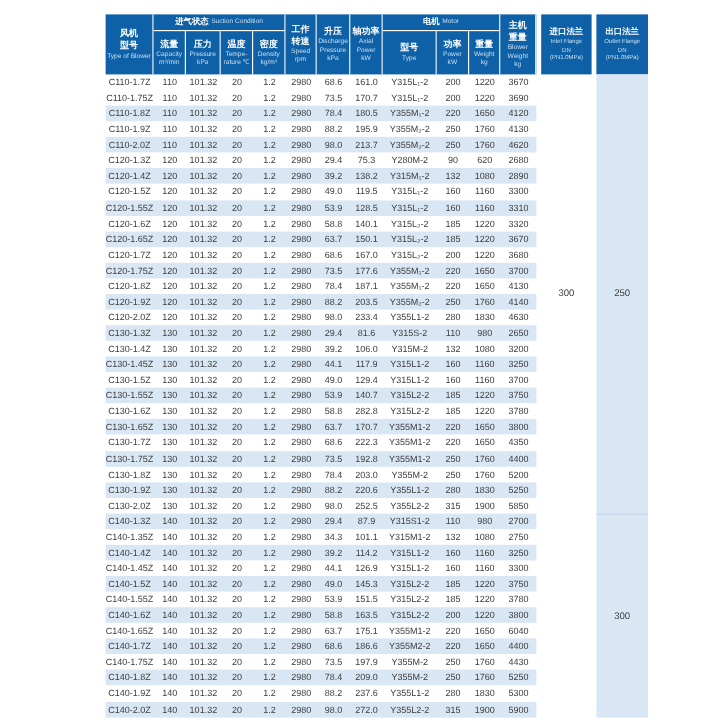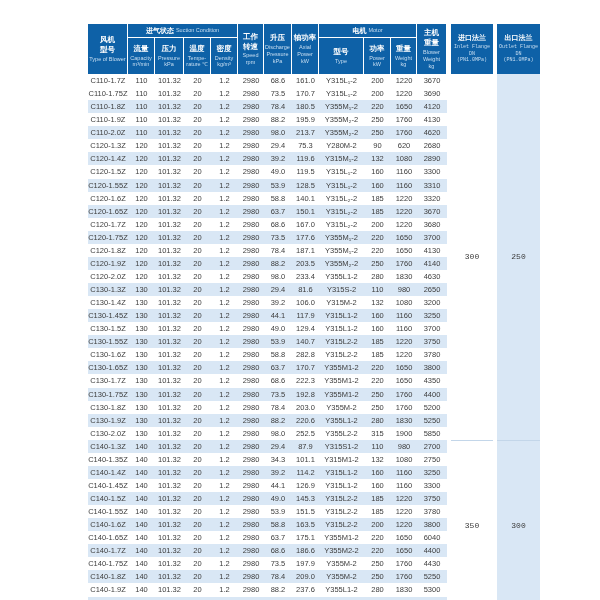--- a/index.html
+++ b/index.html
@@ -1,20 +1,20 @@
 <!DOCTYPE html>
 <html><head>
 <meta charset="utf-8">
 <style>
   html,body{margin:0;padding:0;}
   body{
     width:600px;height:600px;background:#ffffff;overflow:hidden;
     font-family:"Liberation Sans",sans-serif;position:relative;
   }
-  .wrap{position:absolute;left:88px;top:24px;width:452px;height:482px;}
+  .wrap{position:absolute;left:88px;top:12px;width:452px;height:482px;}
 
   
   .main-header{
     display:grid;width:359px;height:50px;
     grid-template-columns:40px 27px 29px 27px 27px 26px 28px 27px 45px 27px 26px 30px;
     grid-template-rows:14px 36px;
   }
   .hc{
     background:#0e61a7;border-right:1px solid #fff;box-sizing:border-box;
     display:flex;flex-direction:column;align-items:center;justify-content:center;
@@ -34,21 +34,21 @@
     grid-template-columns:40px 27px 29px 27px 27px 26px 28px 27px 45px 27px 26px 30px;
     text-align:center;
   }
   .row.stripe{background:#d9e7f5;}
   .cell{
     display:flex;align-items:center;justify-content:center;
     font-size:7.5px;color:#3c3c3c;white-space:nowrap;overflow:hidden;
   }
 
   
-  .flange-col{position:absolute;top:0;font-family:Liberation Mono, monospace;}
+  .flange-col{position:absolute;top:0;}
   .flange-col.inlet{left:363px;width:42px;}
   .flange-col.outlet{left:409px;width:43px;}
   .flange-head{
     height:50px;background:#0e61a7;box-sizing:border-box;
     display:flex;flex-direction:column;align-items:center;justify-content:center;
     text-align:center;
   }
   .fh-zh{font-size:7px;font-weight:bold;color:#fff;line-height:1.3;}
   .fh-en{font-size:5px;color:#c9dff2;line-height:1.35;white-space:pre-line;margin-top:1px;}
   .flange-body-sec{
@@ -225,21 +225,21 @@
       <div class="cell">2680</div>
     </div>
       <div class="row stripe">
       <div class="cell">C120-1.4Z</div>
       <div class="cell">120</div>
       <div class="cell">101.32</div>
       <div class="cell">20</div>
       <div class="cell">1.2</div>
       <div class="cell">2980</div>
       <div class="cell">39.2</div>
-      <div class="cell">119.6</div>
+      <div class="cell">138.2</div>
       <div class="cell">Y315M₁-2</div>
       <div class="cell">132</div>
       <div class="cell">1080</div>
       <div class="cell">2890</div>
     </div>
       <div class="row">
       <div class="cell">C120-1.5Z</div>
       <div class="cell">120</div>
       <div class="cell">101.32</div>
       <div class="cell">20</div>
@@ -717,21 +717,20 @@
     </div>
 
   <div class="flange-col inlet">
     <div class="flange-head">
       <span class="fh-zh">进口法兰</span>
       <span class="fh-en">Inlet Flange
 DN
 (PN1.0MPa)</span>
     </div>
     <div class="flange-body-sec sec1">300</div>
-    <div class="flange-body-sec sec2">350</div>
   </div>
 
   <div class="flange-col outlet">
     <div class="flange-head">
       <span class="fh-zh">出口法兰</span>
       <span class="fh-en">Outlet Flange
 DN
 (PN1.0MPa)</span>
     </div>
     <div class="flange-body-sec sec1">250</div>

